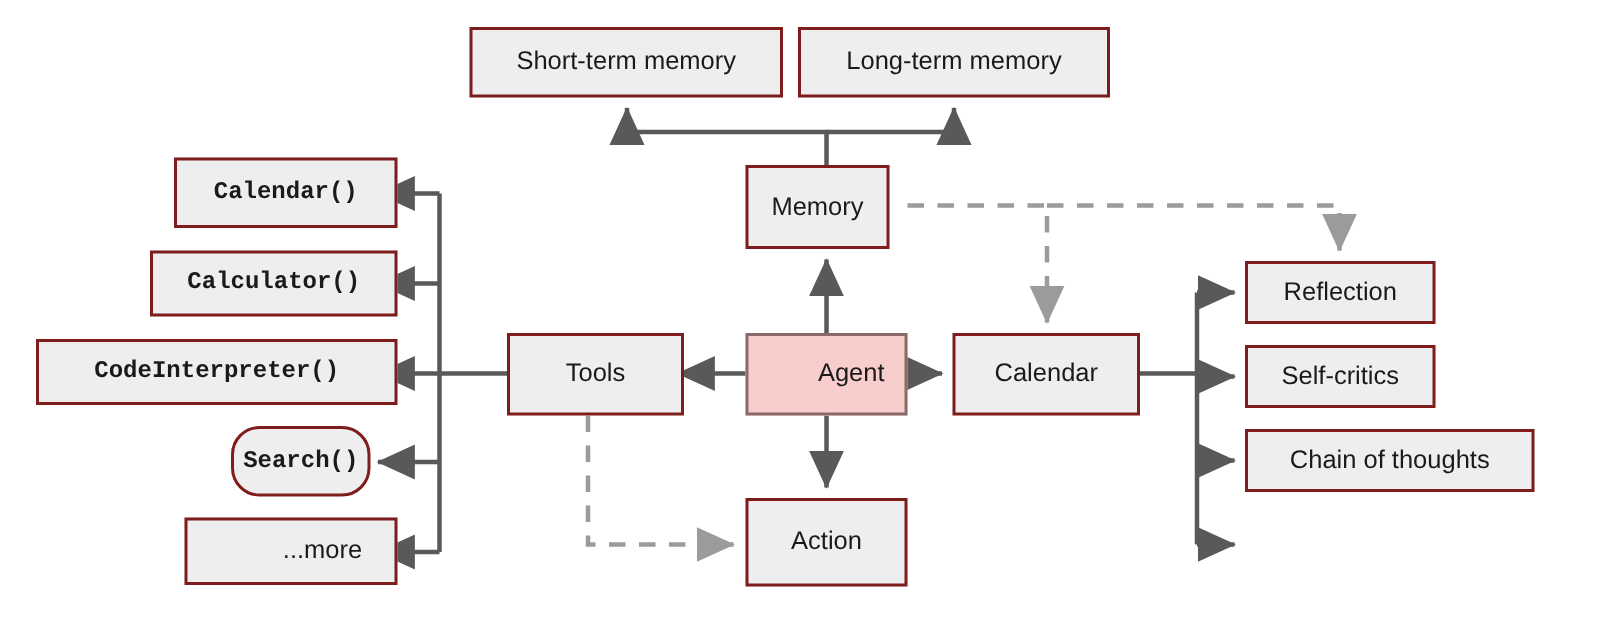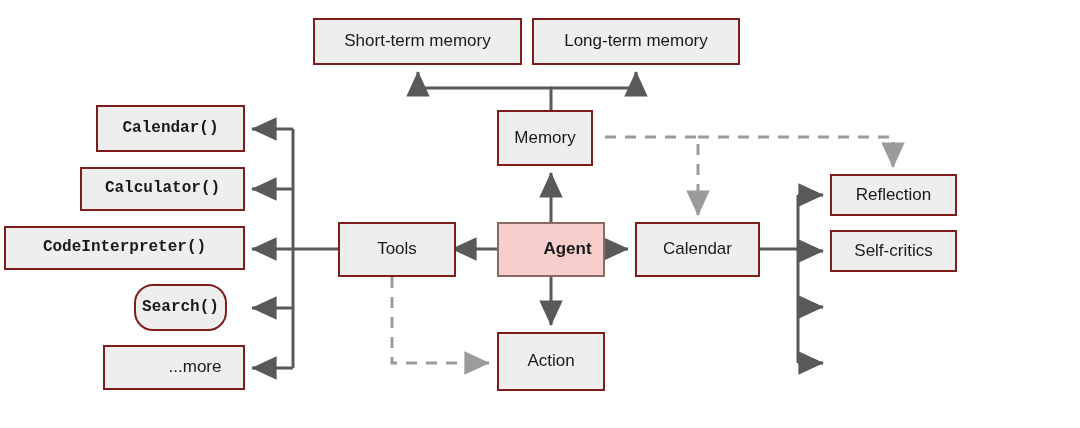--- a/index.html
+++ b/index.html
@@ -27,28 +27,29 @@
     justify-content: center;
     font-size: 17px;
     color: #1a1a1a;
     line-height: 1.1;
     text-align: center;
     z-index: 3;
   }
   .node.accent {
     background: #f8cecc;
     border-color: #8a6a68;
-    font-weight: bold;
+    font-weight: normal;
     padding-left: 33px;
   }
   .node.mono {
     font-family: "Liberation Mono", "DejaVu Sans Mono", monospace;
     font-weight: bold;
     font-size: 16px;
     letter-spacing: 0px;
+    margin-left: 20px;
   }
   .node.mono.softtext {
     font-weight: normal;
     padding-left: 42px;
   }
   svg.wires {
     position: absolute;
     left: 0;
     top: 0;
     width: 1080px;
@@ -170,15 +171,18 @@
   </div>
 
   <div class="node" style="left:830px; top:174px; width:127px; height:42px;">
     <span>Reflection</span>
   </div>
 
   <div class="node" style="left:830px; top:230px; width:127px; height:42px;">
     <span>Self-critics</span>
   </div>
 
+  <div class="node" style="left:830px; top:286px; width:193px; height:42px;">
+    <span>Chain of thoughts</span>
+  </div>
 
 
 </div>
 
 </body></html>

